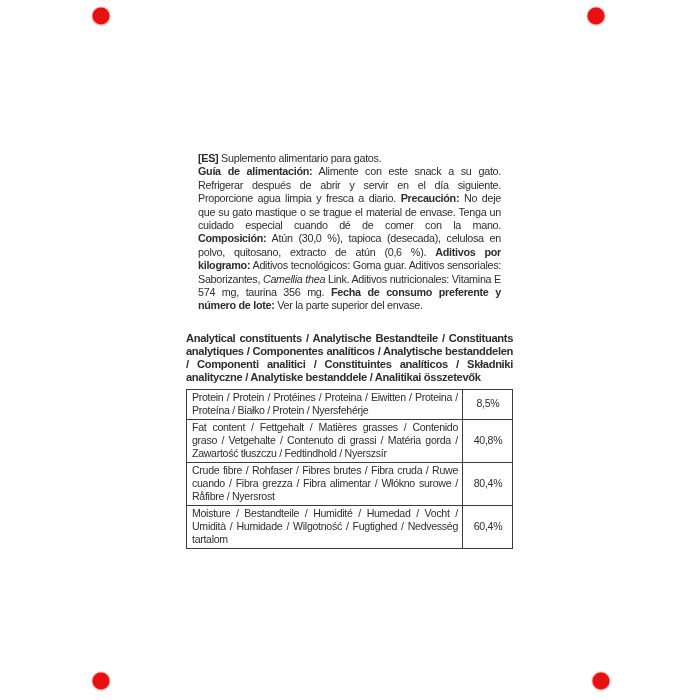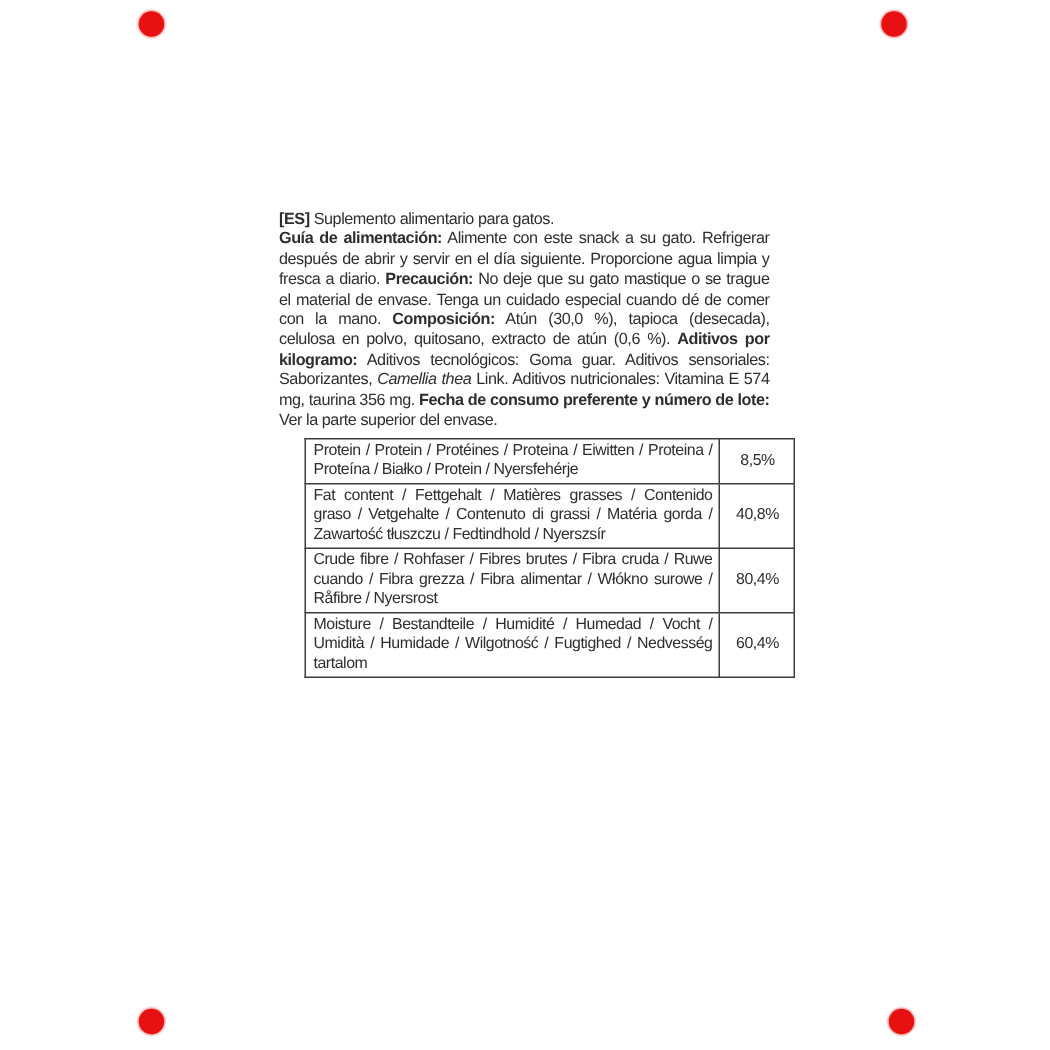--- a/index.html
+++ b/index.html
@@ -33,21 +33,21 @@
     position: absolute;
     left: 186px;
     top: 140px;
     width: 327px;
     color: #2e2e2e;
     font-size: 10.8px;
     line-height: 13.4px;
     letter-spacing: -0.3px;
   }
   .body-par {
-    margin: 0;
+    margin: 12px;
     text-align: justify;
     text-justify: inter-word;
   }
   .seg-b { font-weight: bold; }
   .seg-i { font-style: italic; }
 
   .constituents-heading {
     margin: 19px 0 0 0;
     font-weight: bold;
     font-size: 11.2px;
@@ -57,21 +57,20 @@
     text-justify: inter-word;
   }
 
   table.constituents {
     width: 100%;
     border-collapse: collapse;
     margin-top: 5px;
     font-size: 10.6px;
     line-height: 13px;
     color: #2e2e2e;
-    margin-left: 17px;
   }
   table.constituents td {
     border: 1px solid #3c3c3c;
     padding: 1px 4px 2px 5px;
     vertical-align: middle;
   }
   td.name-cell {
     text-align: justify;
     text-justify: inter-word;
   }
@@ -89,20 +88,21 @@
 
   <div class="reg-dot dot-tl"></div>
   <div class="reg-dot dot-tr"></div>
   <div class="reg-dot dot-bl"></div>
   <div class="reg-dot dot-br"></div>
 
   <div class="label-block">
 
     <p class="body-par"><span class="seg-b">[ES]</span><span> Suplemento alimentario para gatos.</span><br><span class="seg-b">Guía de alimentación:</span><span> Alimente con este snack a su gato. Refrigerar después de abrir y servir en el día siguiente. Proporcione agua limpia y fresca a diario. </span><span class="seg-b">Precaución:</span><span> No deje que su gato mastique o se trague el material de envase. Tenga un cuidado especial cuando dé de comer con la mano. </span><span class="seg-b">Composición:</span><span> Atún (30,0 %), tapioca (desecada), celulosa en polvo, quitosano, extracto de atún (0,6 %). </span><span class="seg-b">Aditivos por kilogramo:</span><span> Aditivos tecnológicos: Goma guar. Aditivos sensoriales: Saborizantes, </span><span class="seg-i">Camellia thea</span><span> Link. Aditivos nutricionales: Vitamina E 574 mg, taurina 356 mg. </span><span class="seg-b">Fecha de consumo preferente y número de lote:</span><span> Ver la parte superior del envase.</span></p>
 
+    <p class="constituents-heading">Analytical constituents / Analytische Bestandteile / Constituants analytiques / Componentes analíticos / Analytische bestanddelen / Componenti analitici / Constituintes analíticos / Składniki analityczne / Analytiske bestanddele / Analitikai összetevők</p>
 
     <table class="constituents">
       <tbody>
         <tr>
           <td class="name-cell">Protein / Protein / Protéines / Proteina / Eiwitten / Proteina / Proteína / Białko / Protein / Nyersfehérje</td>
           <td class="value-cell">8,5%</td>
         </tr>
         <tr>
           <td class="name-cell">Fat content / Fettgehalt / Matières grasses / Contenido graso / Vetgehalte / Contenuto di grassi / Matéria gorda / Zawartość tłuszczu / Fedtindhold / Nyerszsír</td>
           <td class="value-cell">40,8%</td>

